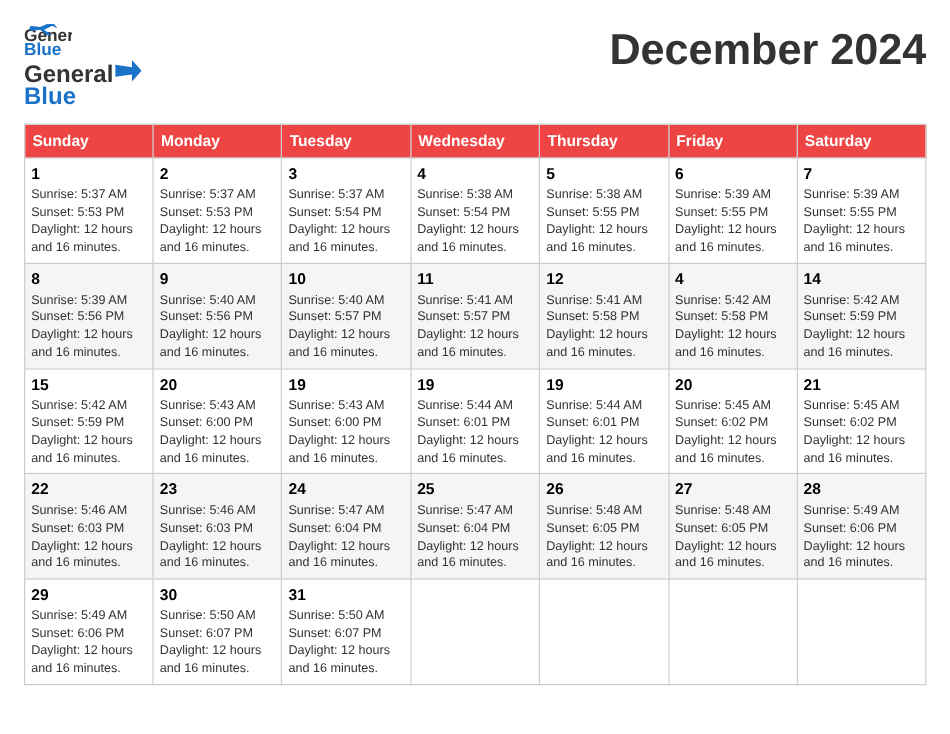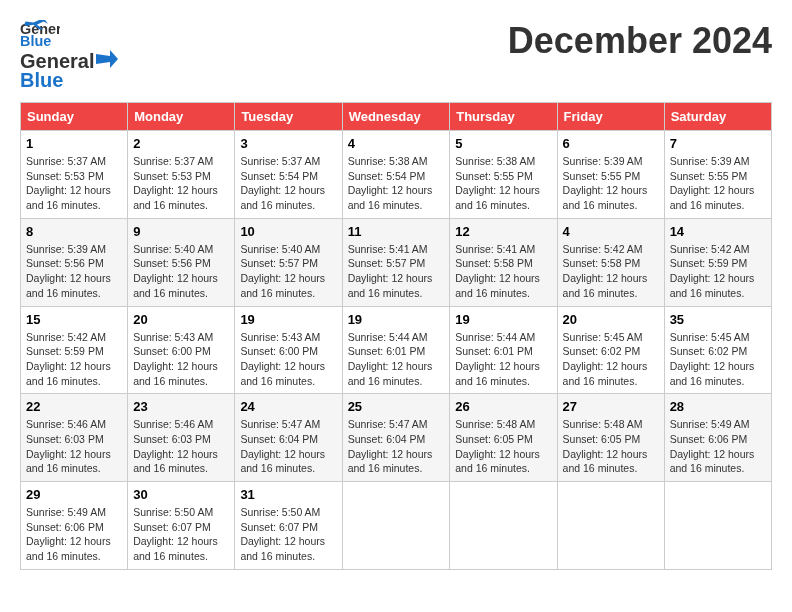--- a/index.html
+++ b/index.html
@@ -194,21 +194,21 @@
       </td>
         <td>
         <span class="day-num">19</span>
         <span class="day-detail">Sunrise: 5:44 AM<br>Sunset: 6:01 PM<br>Daylight: 12 hours and 16 minutes.</span>
       </td>
         <td>
         <span class="day-num">20</span>
         <span class="day-detail">Sunrise: 5:45 AM<br>Sunset: 6:02 PM<br>Daylight: 12 hours and 16 minutes.</span>
       </td>
         <td>
-        <span class="day-num">35</span>
+        <span class="day-num">21</span>
         <span class="day-detail">Sunrise: 5:45 AM<br>Sunset: 6:02 PM<br>Daylight: 12 hours and 16 minutes.</span>
       </td>
       </tr>
       <tr>
         <td>
         <span class="day-num">22</span>
         <span class="day-detail">Sunrise: 5:46 AM<br>Sunset: 6:03 PM<br>Daylight: 12 hours and 16 minutes.</span>
       </td>
         <td>
         <span class="day-num">23</span>

